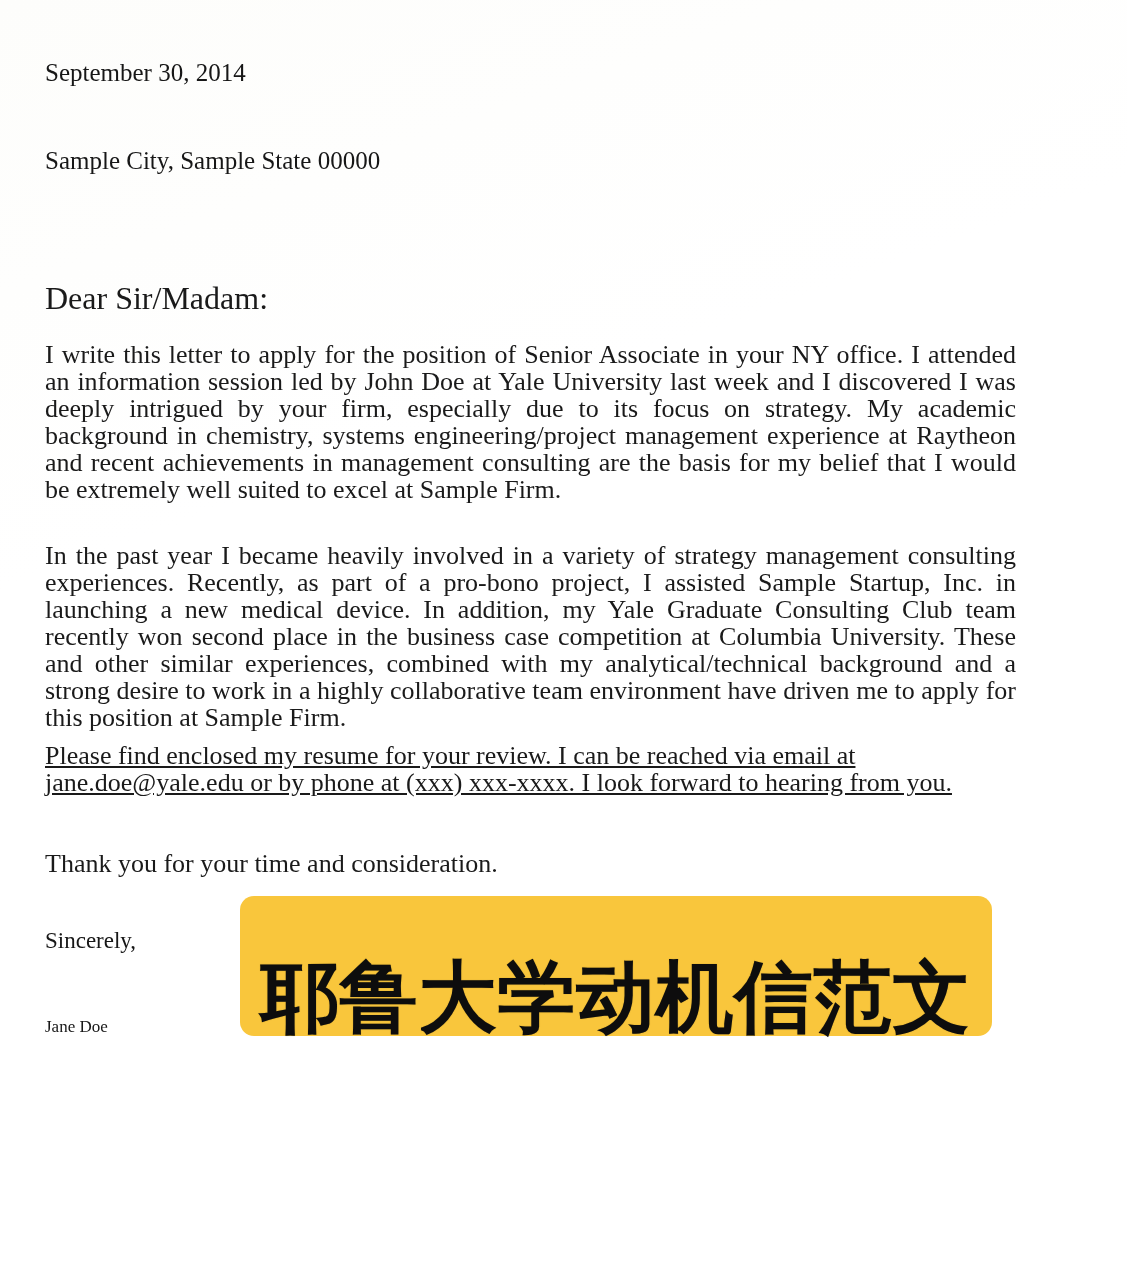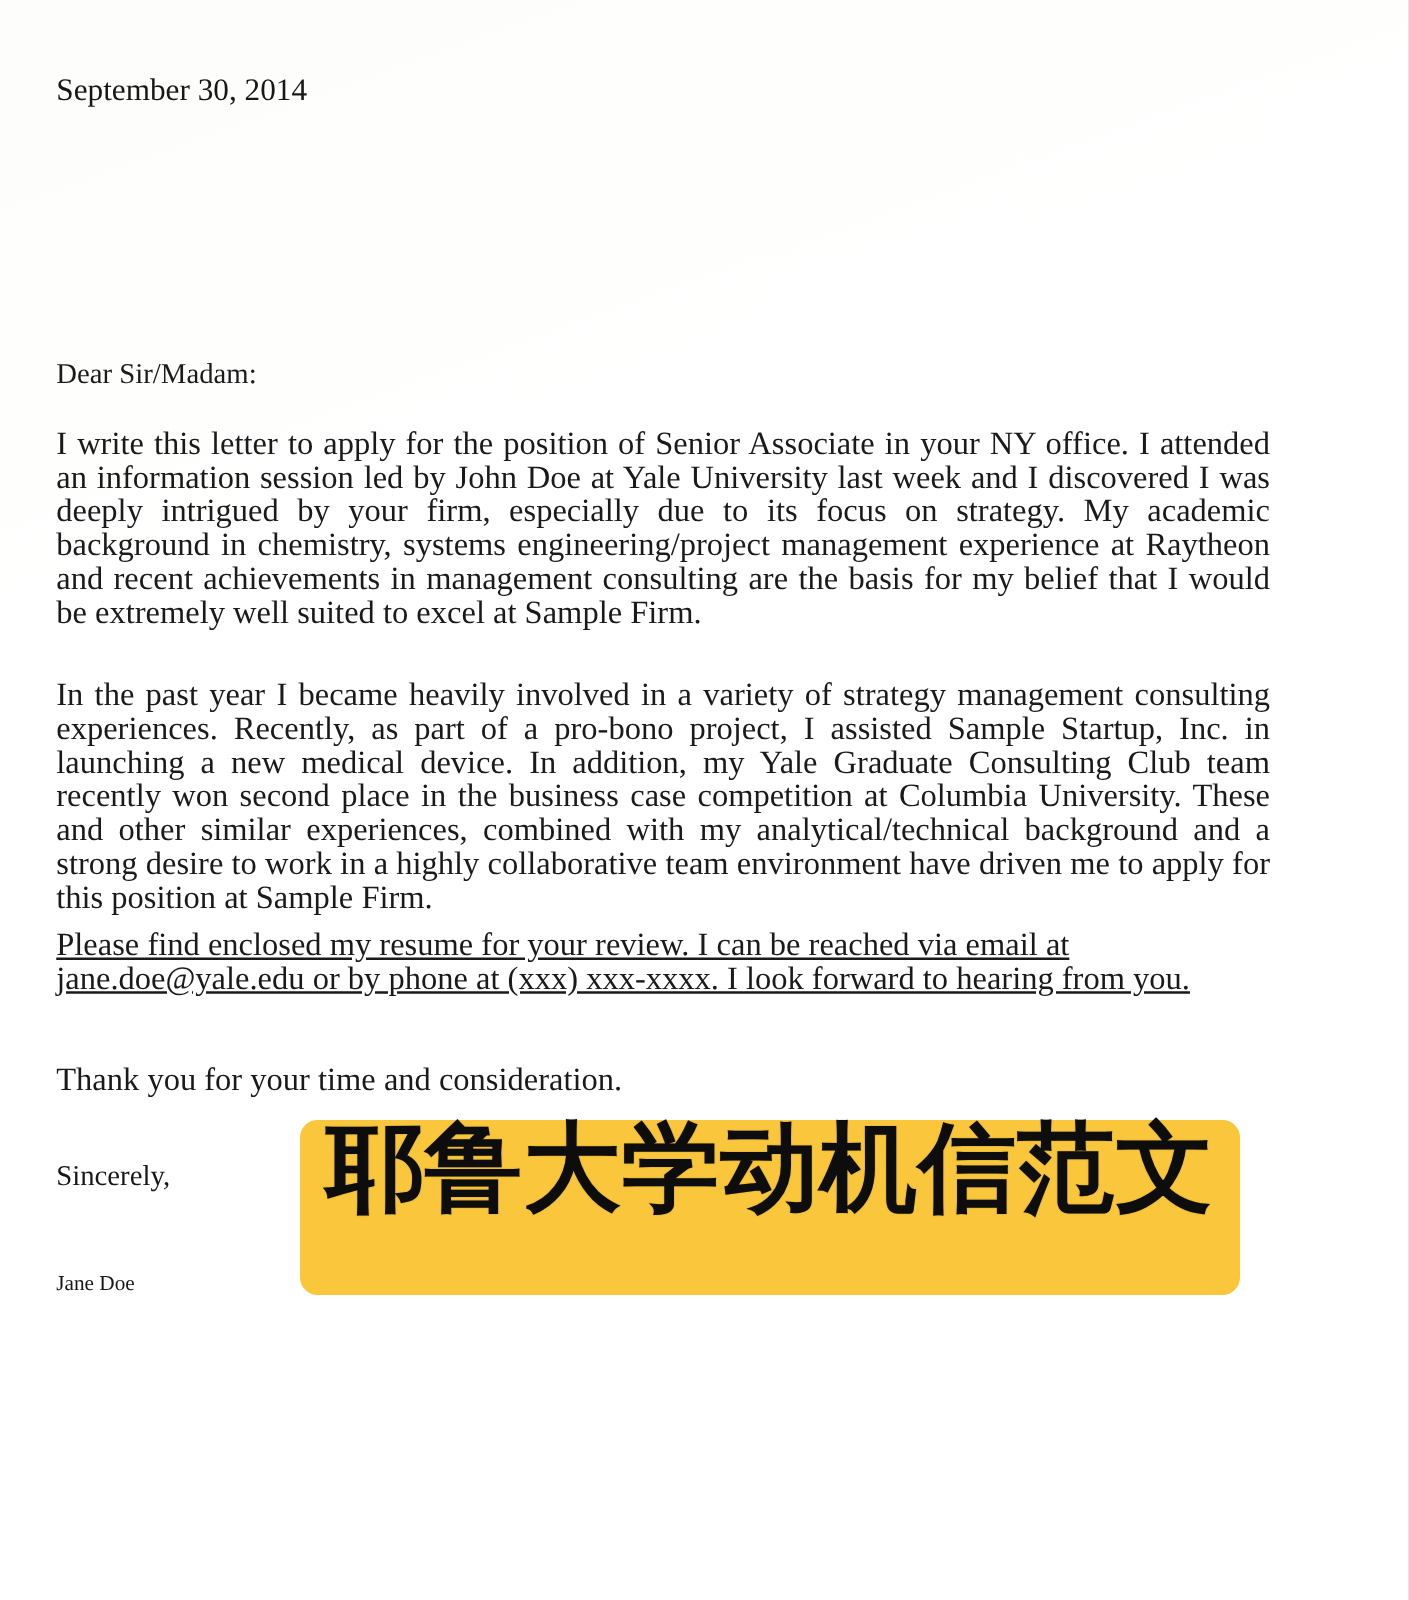--- a/index.html
+++ b/index.html
@@ -13,21 +13,21 @@
     font-family: "Liberation Serif", "DejaVu Serif", serif;
     color: #1a1a1a;
     overflow: hidden;
     position: relative;
   }
 
   .page {
     position: relative;
     width: 1127px;
     height: 1280px;
-    background: #0ea5e9;
+    background: #ec4899;
     box-sizing: border-box;
   }
 
   
   .scan-tint {
     position: absolute;
     inset: 0;
     background: linear-gradient(160deg, #fdfdfb 0%, #ffffff 35%, #ffffff 100%);
     pointer-events: none;
   }
@@ -57,21 +57,21 @@
   .recipient {
     position: absolute;
     left: 0;
     top: 146px;
   }
 
   .salutation {
     position: absolute;
     left: 0;
     top: 284px;
-    font-size: 23px;
+    font-size: 32px;
     line-height: 29px;
   }
 
   .body-para {
     position: absolute;
     left: 0;
     width: 971px;
     font-size: 26px;
     line-height: 27px;
     text-align: justify;
@@ -104,21 +104,21 @@
   
   .banner {
     position: absolute;
     left: 240px;
     top: 896px;
     width: 752px;
     height: 140px;
     background: #f9c63c;
     border-radius: 14px;
     display: flex;
-    align-items: flex-start;
+    align-items: flex-end;
     justify-content: center;
     box-sizing: border-box;
   }
 
   .banner-text {
     font-family: "DejaVu Sans", "Liberation Sans", sans-serif;
     font-weight: bold;
     font-size: 78px;
     line-height: 1;
     letter-spacing: 1px;
@@ -131,20 +131,21 @@
 <body>
 
 <div class="page">
   <div class="scan-tint"></div>
 
   <div class="letter">
 
     <div class="date line">September 30, 2014</div>
 
     <div class="recipient">
+      <div class="line">Sample City, Sample State 00000</div>
     </div>
 
     <div class="salutation">Dear Sir/Madam:</div>
 
     <div class="body-para para-1">I write this letter to apply for the position of Senior Associate in your NY office. I attended an information session led by John Doe at Yale University last week and I discovered I was deeply intrigued by your firm, especially due to its focus on strategy. My academic background in chemistry, systems engineering/project management experience at Raytheon and recent achievements in management consulting are the basis for my belief that I would be extremely well suited to excel at Sample Firm.</div>
     <div class="body-para para-2">In the past year I became heavily involved in a variety of strategy management consulting experiences. Recently, as part of a pro-bono project, I assisted Sample Startup, Inc. in launching a new medical device. In addition, my Yale Graduate Consulting Club team recently won second place in the business case competition at Columbia University. These and other similar experiences, combined with my analytical/technical background and a strong desire to work in a highly collaborative  team environment have driven me to apply for this position at Sample Firm.</div>
     <div class="body-para para-3">Please find enclosed my resume for your review. I can be reached via email at jane.doe@yale.edu or by phone at (xxx) xxx-xxxx.  I look forward to hearing from you.</div>
     <div class="body-para para-4">Thank you for your time and consideration.</div>
 
     <div class="closing line">Sincerely,</div>

